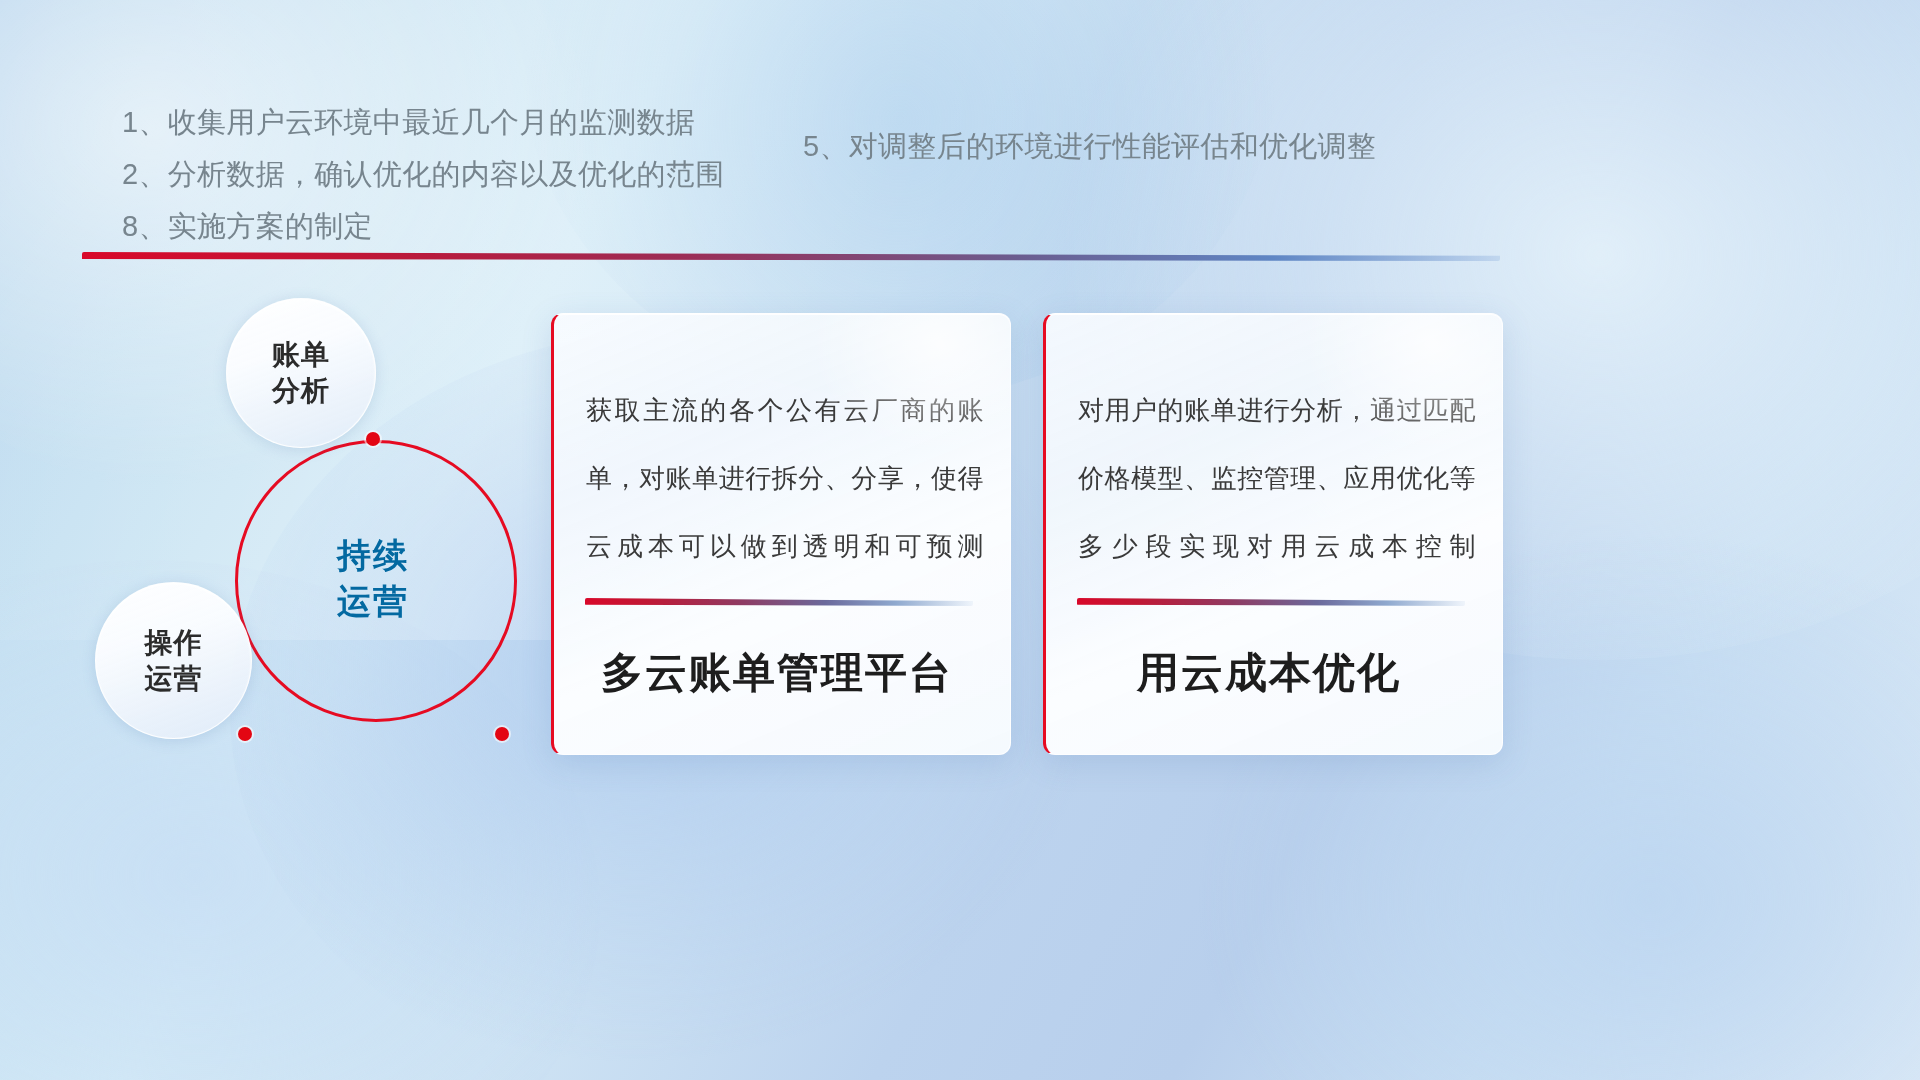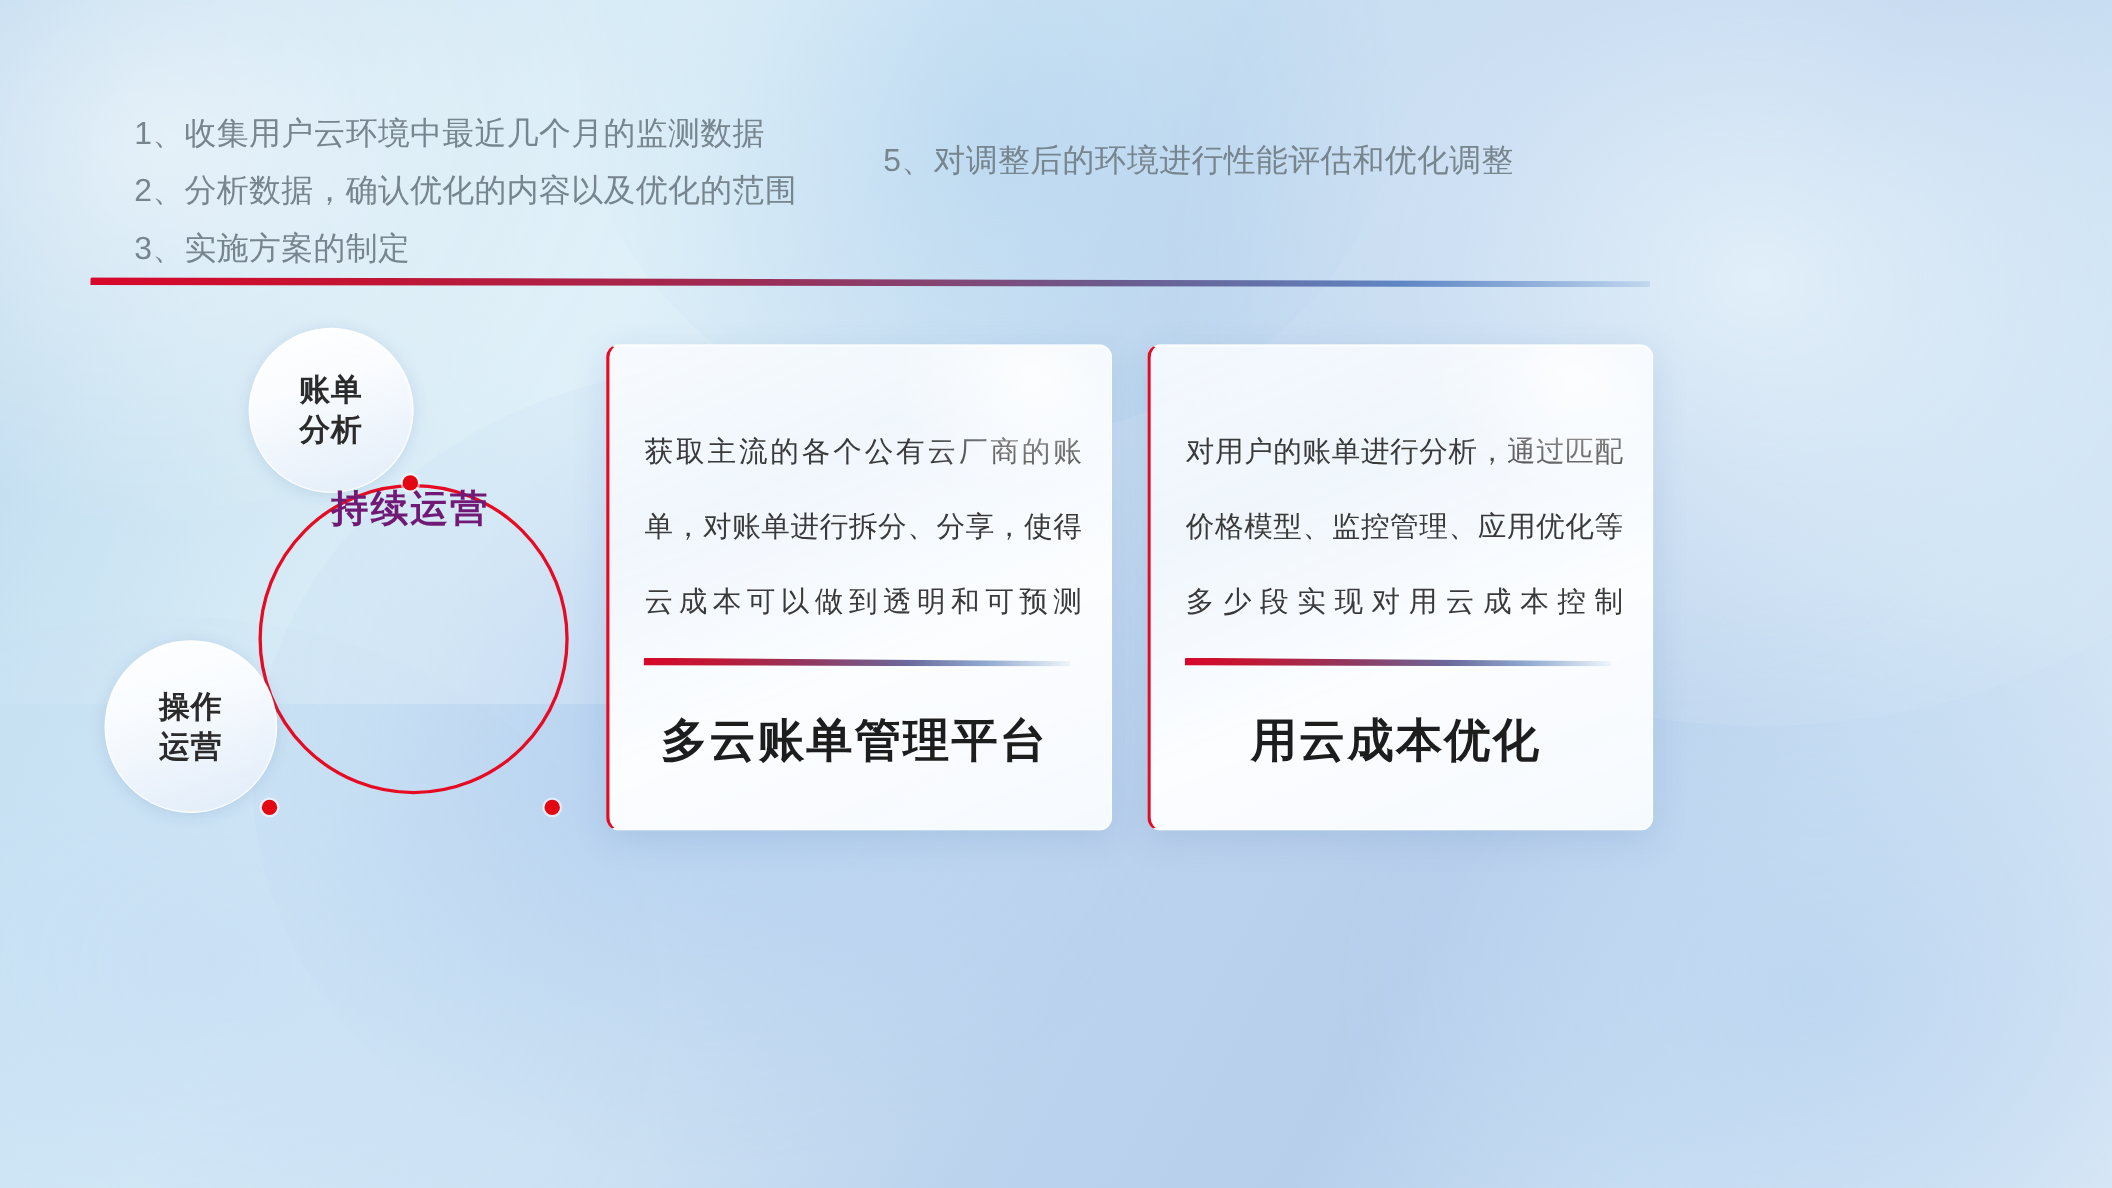--- a/index.html
+++ b/index.html
@@ -89,22 +89,22 @@
   }
   .bubble .lbl{
     font-size:28px;line-height:36px;color:#2b2b2b;font-weight:700;
     letter-spacing:1px;
   }
   .b-top{left:146px;top:12px;width:148px;height:148px;}
   .b-left{left:15px;top:296px;width:155px;height:155px;}
   .b-right{left:270px;top:304px;width:155px;height:155px;}
   .center-label{
     position:absolute;left:155px;top:154px;width:276px;height:276px;
-    display:flex;justify-content:center;
-    color:#701a75;font-weight:700;font-size:34px;line-height:46px;letter-spacing:2px;
+    display:flex;align-items:center;justify-content:center;flex-direction:column;
+    color:#0369a1;font-weight:700;font-size:34px;line-height:46px;letter-spacing:2px;
     text-align:center;
   }
   .dot{
     position:absolute;width:14px;height:14px;border-radius:50%;
     background:#e30613;box-shadow:0 0 0 2px rgba(255,255,255,.55);
   }
   .dot-top{left:286px;top:146px;}
   .dot-bl{left:158px;top:441px;}
   .dot-br{left:415px;top:441px;}
 
@@ -152,21 +152,21 @@
   <div class="bg-glow glow-e"></div>
   <div class="bg-glow glow-a"></div>
   <div class="bg-glow glow-f"></div>
   <div class="bg-glow glow-b"></div>
   <div class="bg-glow glow-d"></div>
   <div class="bg-sheen"></div>
 
   <div class="list-col list-left">
     <div class="list-line">1、收集用户云环境中最近几个月的监测数据</div>
     <div class="list-line">2、分析数据，确认优化的内容以及优化的范围</div>
-    <div class="list-line">3、实施方案的制定</div>
+    <div class="list-line">8、实施方案的制定</div>
   </div>
   <div class="list-col list-right">
     <div class="list-line">5、对调整后的环境进行性能评估和优化调整</div>
   </div>
 
   <div class="divider">
     <div class="bar"></div>
   </div>
 
   <div class="venn">

